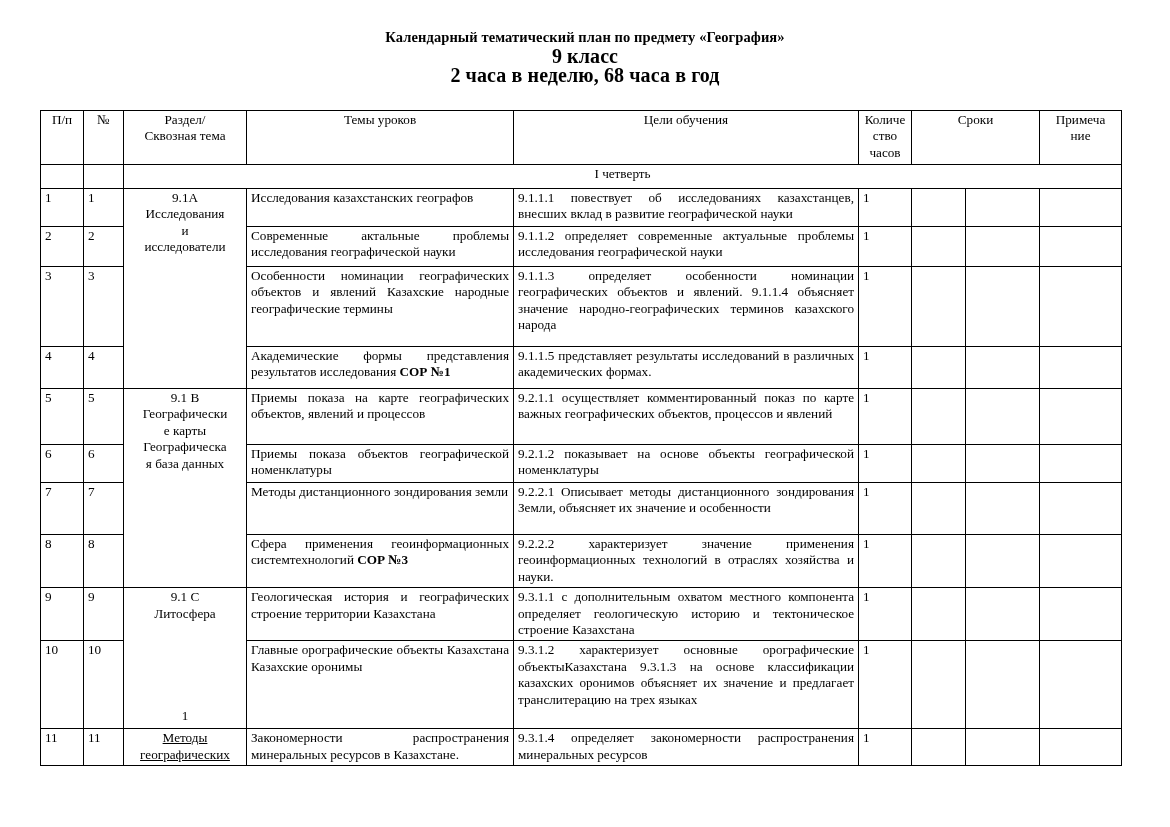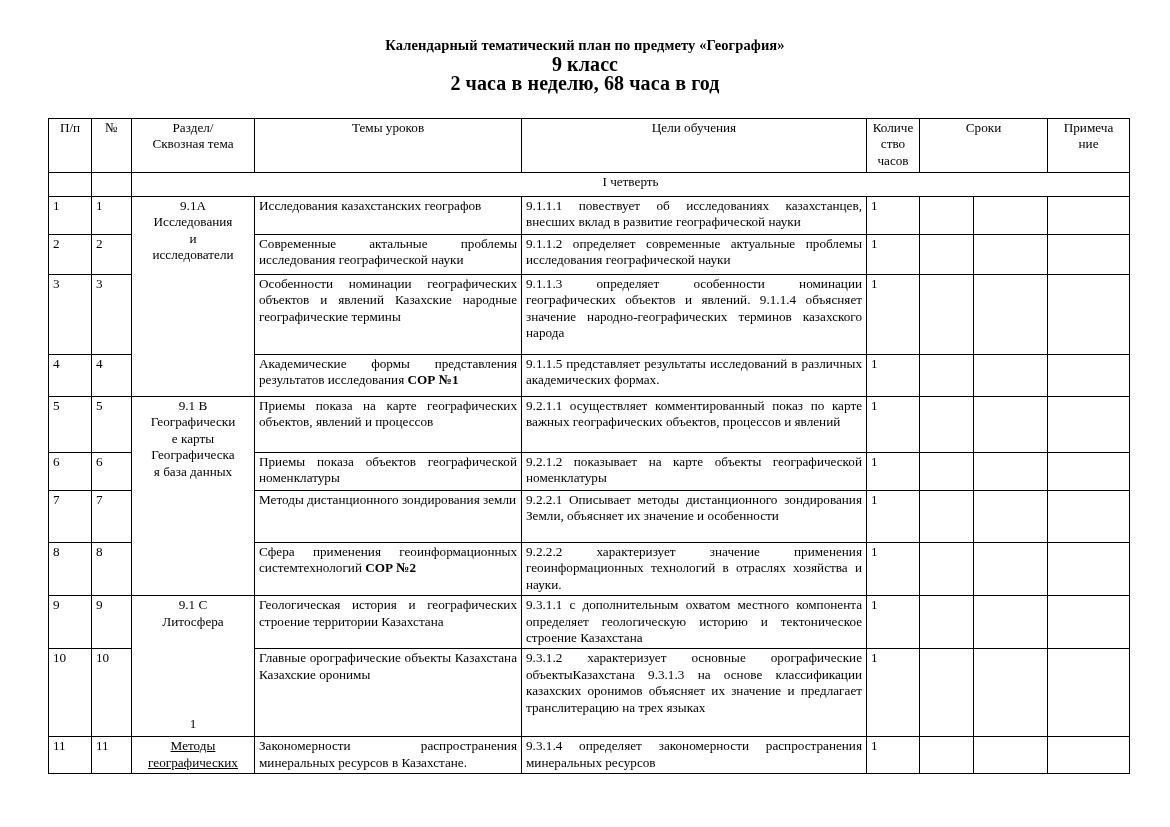--- a/index.html
+++ b/index.html
@@ -13,21 +13,21 @@
     height: 827px;
     overflow: hidden;
     font-family: "Liberation Serif", "DejaVu Serif", serif;
     color: #000000;
   }
   .page {
     position: relative;
     width: 1170px;
     height: 827px;
     box-sizing: border-box;
-    padding: 8px;
+    padding: 0;
   }
   
   .title-block {
     padding-top: 28px;
     text-align: center;
   }
   .title-line {
     font-weight: bold;
     font-size: 14.5px;
     line-height: 19px;
@@ -207,40 +207,40 @@
             <td class="c-just">9.2.1.1 осуществляет комментированный показ по карте важных географических объектов, процессов и явлений</td>
             <td class="c-left">1</td>
             <td class="c-center"></td>
             <td class="c-center"></td>
             <td class="c-center"></td>
           </tr>
           <tr style="height: 38px;">
             <td class="c-left">6</td>
             <td class="c-left">6</td>
             <td class="c-just">Приемы показа объектов географической номенклатуры</td>
-            <td class="c-just">9.2.1.2 показывает на карте объекты географической номенклатуры</td>
+            <td class="c-just">9.2.1.2 показывает на основе объекты географической номенклатуры</td>
             <td class="c-left">1</td>
             <td class="c-center"></td>
             <td class="c-center"></td>
             <td class="c-center"></td>
           </tr>
           <tr style="height: 52px;">
             <td class="c-left">7</td>
             <td class="c-left">7</td>
             <td class="c-just">Методы дистанционного зондирования земли</td>
             <td class="c-just">9.2.2.1 Описывает методы дистанционного зондирования Земли, объясняет их значение и особенности</td>
             <td class="c-left">1</td>
             <td class="c-center"></td>
             <td class="c-center"></td>
             <td class="c-center"></td>
           </tr>
           <tr style="height: 52px;">
             <td class="c-left">8</td>
             <td class="c-left">8</td>
-            <td class="c-just">Сфера применения геоинформационных системтехнологий <span class="b">СОР №2</span></td>
+            <td class="c-just">Сфера применения геоинформационных системтехнологий <span class="b">СОР №3</span></td>
             <td class="c-just">9.2.2.2 характеризует значение применения геоинформационных технологий в отраслях хозяйства и науки.</td>
             <td class="c-left">1</td>
             <td class="c-center"></td>
             <td class="c-center"></td>
             <td class="c-center"></td>
           </tr>
           <tr style="height: 50px;">
             <td class="c-left">9</td>
             <td class="c-left">9</td>
             <td class="sect-cell" rowspan="2" style="white-space: pre-line;">9.1 С

